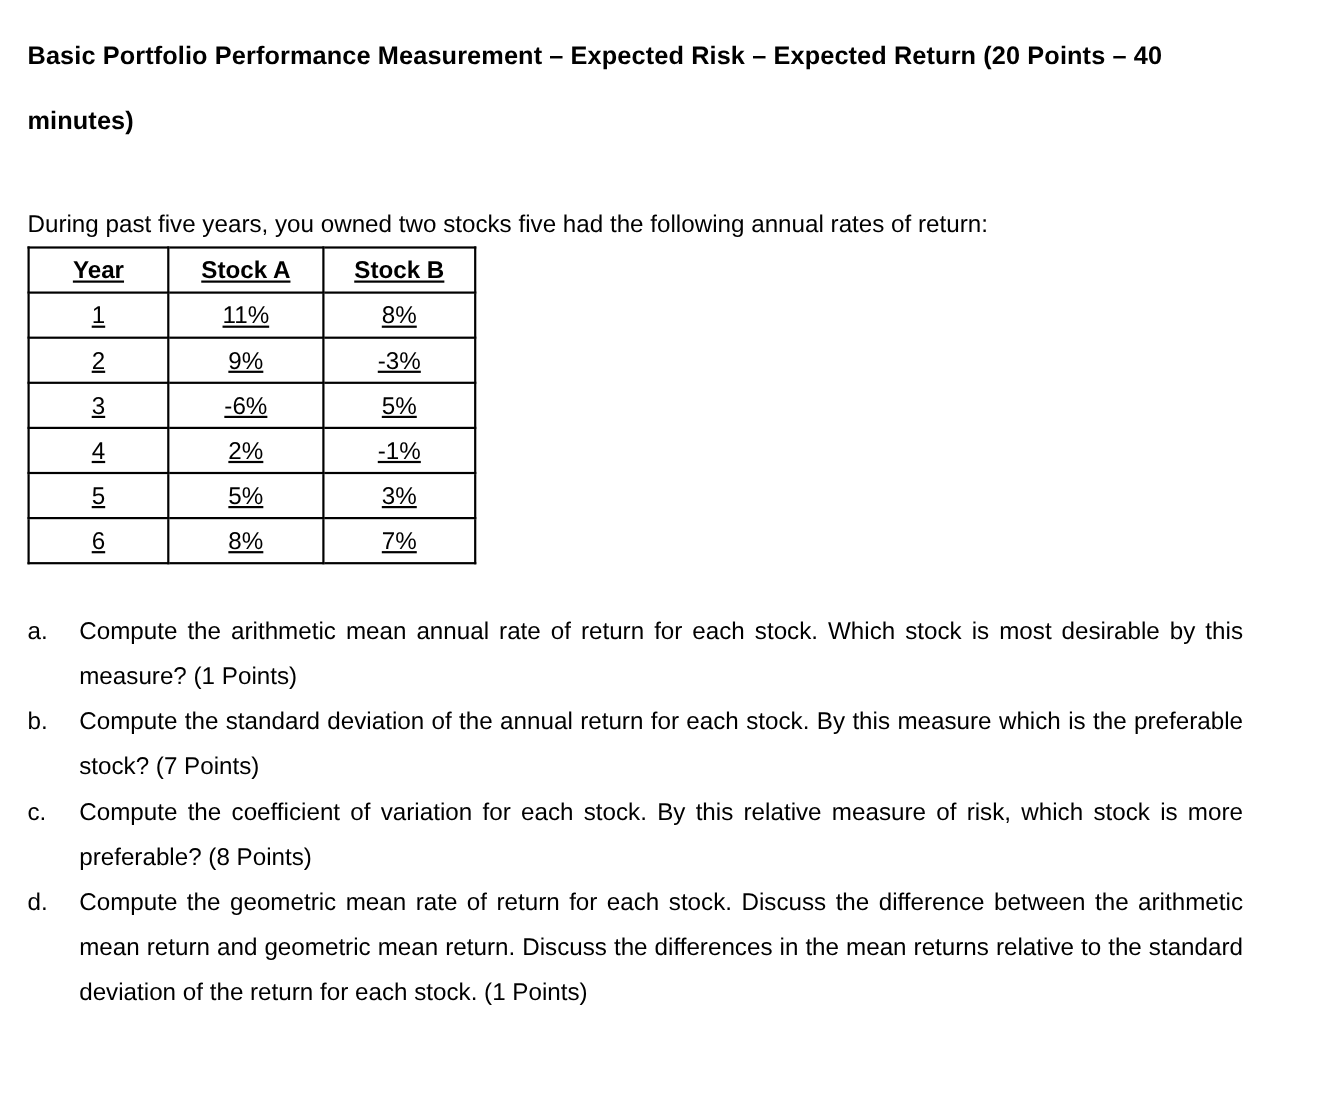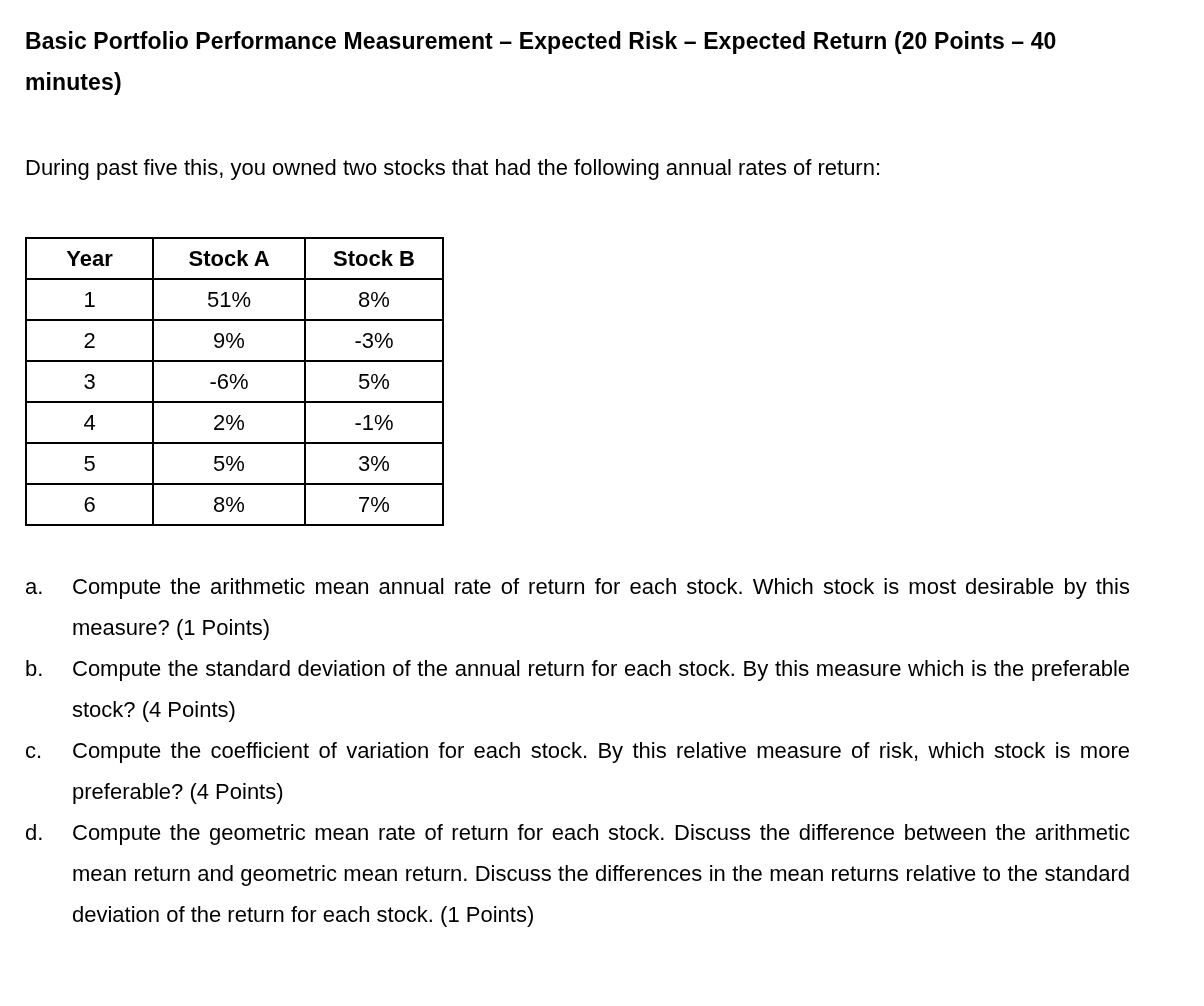--- a/index.html
+++ b/index.html
@@ -12,44 +12,44 @@
     overflow: hidden;
   }
   .page {
     width: 1204px;
     height: 1006px;
     padding: 21px 74px 0 25px;
   }
   .doc-title {
     font-size: 23px;
     font-weight: bold;
-    line-height: 41px;
+    line-height: 59px;
     letter-spacing: 0.1px;
   }
   .intro {
     font-size: 22px;
     line-height: 41px;
     margin-top: 44px;
   }
   .rates-table {
     border-collapse: collapse;
-    margin-top: 49px;
     table-layout: fixed;
+    text-decoration: underline;
   }
   .rates-table th, .rates-table td {
     border: 2px solid #000000;
     height: 41px;
     text-align: center;
     vertical-align: middle;
     font-size: 22px;
     padding: 0;
   }
   .rates-table th { font-weight: bold; }
   .col-year { width: 127px; }
-  .col-a { width: 152px; }
+  .col-a { width: 141px; }
   .col-b { width: 138px; }
   .questions {
     margin-top: 40px;
   }
   .question {
     display: grid;
     grid-template-columns: 47px 1fr;
     font-size: 22px;
     line-height: 41px;
   }
@@ -60,34 +60,34 @@
     text-align: justify;
   }
 </style>
 </head>
 <body>
 
 <div class="page">
 
   <h1 class="doc-title">Basic Portfolio Performance Measurement – Expected Risk – Expected Return (20 Points – 40 minutes)</h1>
 
-  <p class="intro">During past five this, you owned two stocks that had the following annual rates of return:</p>
+  <p class="intro">During past five years, you owned two stocks five had the following annual rates of return:</p>
 
   <table class="rates-table">
     <thead>
       <tr>
         <th class="col-year">Year</th>
         <th class="col-a">Stock A</th>
         <th class="col-b">Stock B</th>
       </tr>
     </thead>
     <tbody>
       <tr>
         <td>1</td>
-        <td>51%</td>
+        <td>11%</td>
         <td>8%</td>
       </tr>
       <tr>
         <td>2</td>
         <td>9%</td>
         <td>-3%</td>
       </tr>
       <tr>
         <td>3</td>
         <td>-6%</td>
@@ -111,25 +111,25 @@
     </tbody>
   </table>
 
   <div class="questions">
     <div class="question">
       <span class="q-marker">a.</span>
       <span class="q-text">Compute the arithmetic mean annual rate of return for each stock. Which stock is most desirable by this measure? (1 Points)</span>
     </div>
     <div class="question">
       <span class="q-marker">b.</span>
-      <span class="q-text">Compute the standard deviation of the annual return for each stock. By this measure which is the preferable stock? (4 Points)</span>
+      <span class="q-text">Compute the standard deviation of the annual return for each stock. By this measure which is the preferable stock? (7 Points)</span>
     </div>
     <div class="question">
       <span class="q-marker">c.</span>
-      <span class="q-text">Compute the coefficient of variation for each stock. By this relative measure of risk, which stock is more preferable? (4 Points)</span>
+      <span class="q-text">Compute the coefficient of variation for each stock. By this relative measure of risk, which stock is more preferable? (8 Points)</span>
     </div>
     <div class="question">
       <span class="q-marker">d.</span>
       <span class="q-text">Compute the geometric mean rate of return for each stock. Discuss the difference between the arithmetic mean return and geometric mean return. Discuss the differences in the mean returns relative to the standard deviation of the return for each stock. (1 Points)</span>
     </div>
   </div>
 
 </div>
 
 </body></html>

